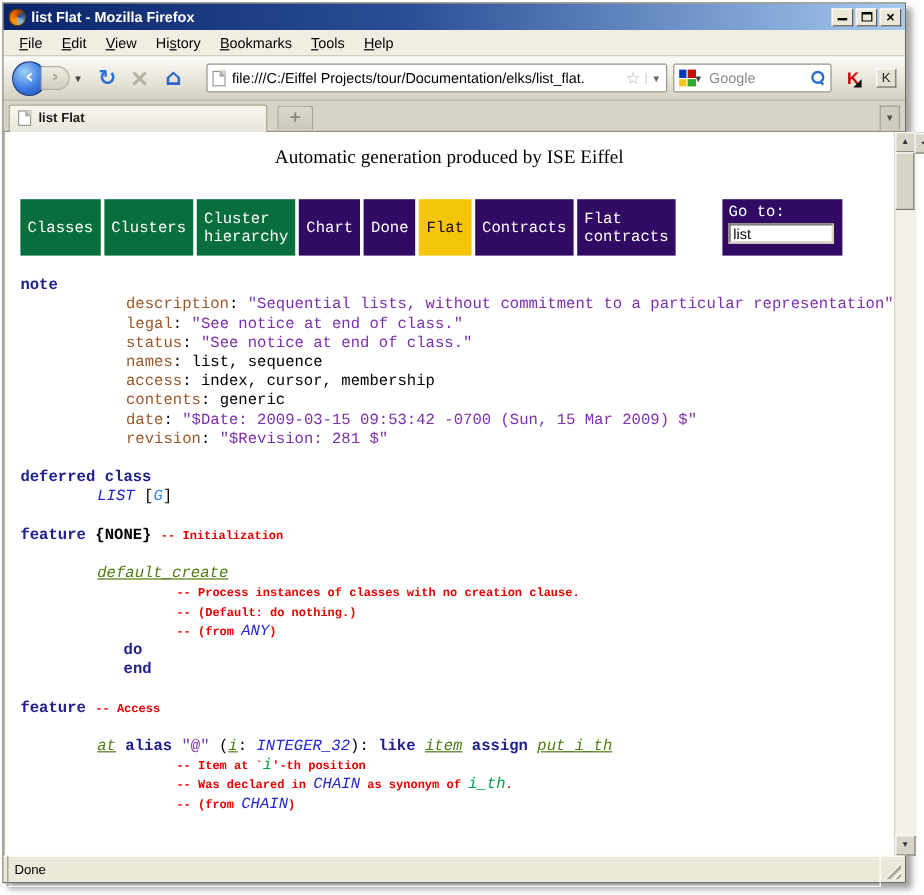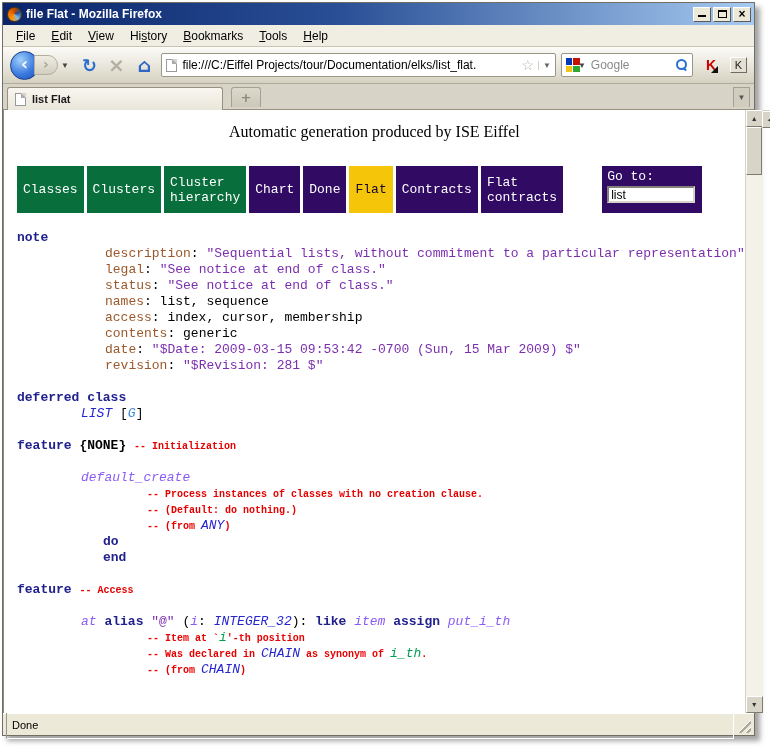--- a/index.html
+++ b/index.html
@@ -41,21 +41,21 @@
     display:flex;align-items:center;justify-content:center;line-height:1;padding-bottom:2px;}
   .fwd-btn{width:24px;height:20px;margin-left:-10px;border-radius:0 10px 10px 0;
     background:linear-gradient(#efede4,#d2cec0);border:1px solid #b3af9f;
     color:#a9a496;font:bold 14px "DejaVu Sans",sans-serif;display:flex;align-items:center;
     justify-content:center;line-height:1;padding-bottom:2px;}
   .drop-caret{font-size:8px;color:#444;margin-left:-2px;}
   .reload-btn{color:#2a6fd0;font:bold 18px "DejaVu Sans",sans-serif;margin-left:8px;}
   .stop-btn{color:#b3afa1;font:bold 20px "DejaVu Sans",sans-serif;line-height:1;margin-left:6px;}
   .home-btn{color:#2f66c8;font:bold 19px "DejaVu Sans",sans-serif;line-height:1;margin-left:8px;}
   .addressbar{flex:1;height:24px;background:#fff;border:1px solid #9a9787;border-radius:2px;
-    display:flex;align-items:center;padding:0 4px;margin-left:5px;min-width:0;}
+    display:flex;align-items:center;padding:0 4px;margin-left:16px;min-width:0;}
   .page-icon{width:11px;height:13px;background:#fff;border:1px solid #999;position:relative;flex:0 0 11px;}
   .page-icon::after{content:"";position:absolute;right:-1px;top:-1px;border-style:solid;
     border-width:0 5px 5px 0;border-color:transparent #d8d4c8 #aaa transparent;}
   .url-text{flex:1;font-size:12px;color:#000;white-space:nowrap;overflow:hidden;margin:0 5px;}
   .star{color:#b7b3a4;font-size:14px;line-height:1;}
   .addr-caret{font-size:8px;color:#666;border-left:1px solid #d5d2c5;padding-left:4px;margin-left:4px;}
   .searchbox{width:132px;flex:0 0 132px;height:24px;background:#fff;border:1px solid #9a9787;
     border-radius:2px;display:flex;align-items:center;padding:0 4px;}
   .gicon{width:14px;height:14px;flex:0 0 14px;display:grid;grid-template-columns:1fr 1fr;
     grid-template-rows:1fr 1fr;gap:1px;}
@@ -74,21 +74,21 @@
     background:#2a6fd0;transform:rotate(45deg);transform-origin:0 0;}
   .kasp-icon{position:relative;font:bold 14px "Liberation Sans",sans-serif;color:#c00;
     margin-left:8px;line-height:1;}
   .kasp-icon::after{content:"";position:absolute;right:-2px;bottom:-1px;border-style:solid;
     border-width:0 0 7px 7px;border-color:transparent transparent #111 transparent;}
   .kbtn{width:17px;height:16px;background:#e4e1d4;border:1px solid;border-color:#fff #6e6c60 #6e6c60 #fff;
     font:11px "Liberation Sans",sans-serif;display:flex;align-items:center;justify-content:center;
     margin-left:9px;color:#222;}
 
   
-  .tabstrip{height:26px;flex:0 0 26px;background:#d7d3c6;display:flex;align-items:flex-start;
+  .tabstrip{height:26px;flex:0 0 26px;background:#d7d3c6;display:flex;align-items:center;
     padding:3px 4px 0 4px;border-bottom:1px solid #96927f;}
   .tab{height:23px;width:216px;background:linear-gradient(#f8f6ef,#e9e6da);
     border:1px solid #96927f;border-bottom:none;border-radius:3px 3px 0 0;
     display:flex;align-items:center;gap:6px;padding:0 7px;font-weight:bold;font-size:11px;color:#1a1a1a;}
   .newtab{height:20px;width:30px;margin-left:8px;background:linear-gradient(#dcd8cb,#ccc8b9);
     border:1px solid #a5a192;border-bottom:none;border-radius:3px 3px 0 0;
     display:flex;align-items:center;justify-content:center;color:#8d8a7a;
     font:bold 13px "DejaVu Sans",sans-serif;line-height:1;}
   .tablist-btn{margin-left:auto;width:17px;height:20px;background:#d0ccbe;
     border:1px solid #a5a192;border-bottom:none;display:flex;align-items:center;
@@ -112,21 +112,21 @@
 
   .code{margin:17px 0 0 13px;font:13px/16px "Liberation Mono",monospace;white-space:pre;color:#000;}
   .code-line{height:16px;}
   .tok-kw{color:#20208f;font-weight:bold;}
   .tok-b{color:#000;font-weight:bold;}
   .tok-tag{color:#9a582a;margin-left:24px;}
   .tok-str{color:#7b2fae;}
   .tok-plain{color:#000;}
   .tok-cls{color:#2525d0;font-style:italic;}
   .tok-gen{color:#3a87d9;font-style:italic;}
-  .tok-feat{color:#8b5cf6;font-style:italic;}
+  .tok-feat{color:#4d7c0f;font-style:italic;text-decoration:underline;}
   .tok-cmt{color:#e60000;font-weight:bold;font-size:10px;}
   .tok-cmtcls{color:#2525d0;font-style:italic;font-size:13px;}
   .tok-cmtid{color:#00a050;font-style:italic;font-size:13px;}
 
   
   .vscroll{width:17px;flex:0 0 17px;background:#f3f1e8;display:flex;flex-direction:column;
     border-left:1px solid #d5d2c5;}
   .hscroll-row{height:17px;flex:0 0 17px;display:flex;}
   .hscroll{flex:1;background:#f3f1e8;display:flex;border-top:1px solid #d5d2c5;}
   .sb-btn{width:17px;height:17px;flex:0 0 17px;background:#d8d4c8;border:1px solid;
@@ -146,21 +146,21 @@
     background:repeating-linear-gradient(135deg,#fff 0 1px,#aca899 1px 3px,#ece9d8 3px 5px);
     clip-path:polygon(100% 0,100% 100%,0 100%);}
 </style>
 </head>
 <body>
 
 <div class="window">
 
   <div class="titlebar">
     <span class="ff-icon"></span>
-    <span class="title-text">file Flat - Mozilla Firefox</span>
+    <span class="title-text">list Flat - Mozilla Firefox</span>
     <span class="winbtn">
         <span class="glyph-min"></span>
       </span>
     <span class="winbtn">
         <span class="glyph-max"></span>
       </span>
     <span class="winbtn">
         <span class="glyph-close">×</span>
       </span>
   </div>

